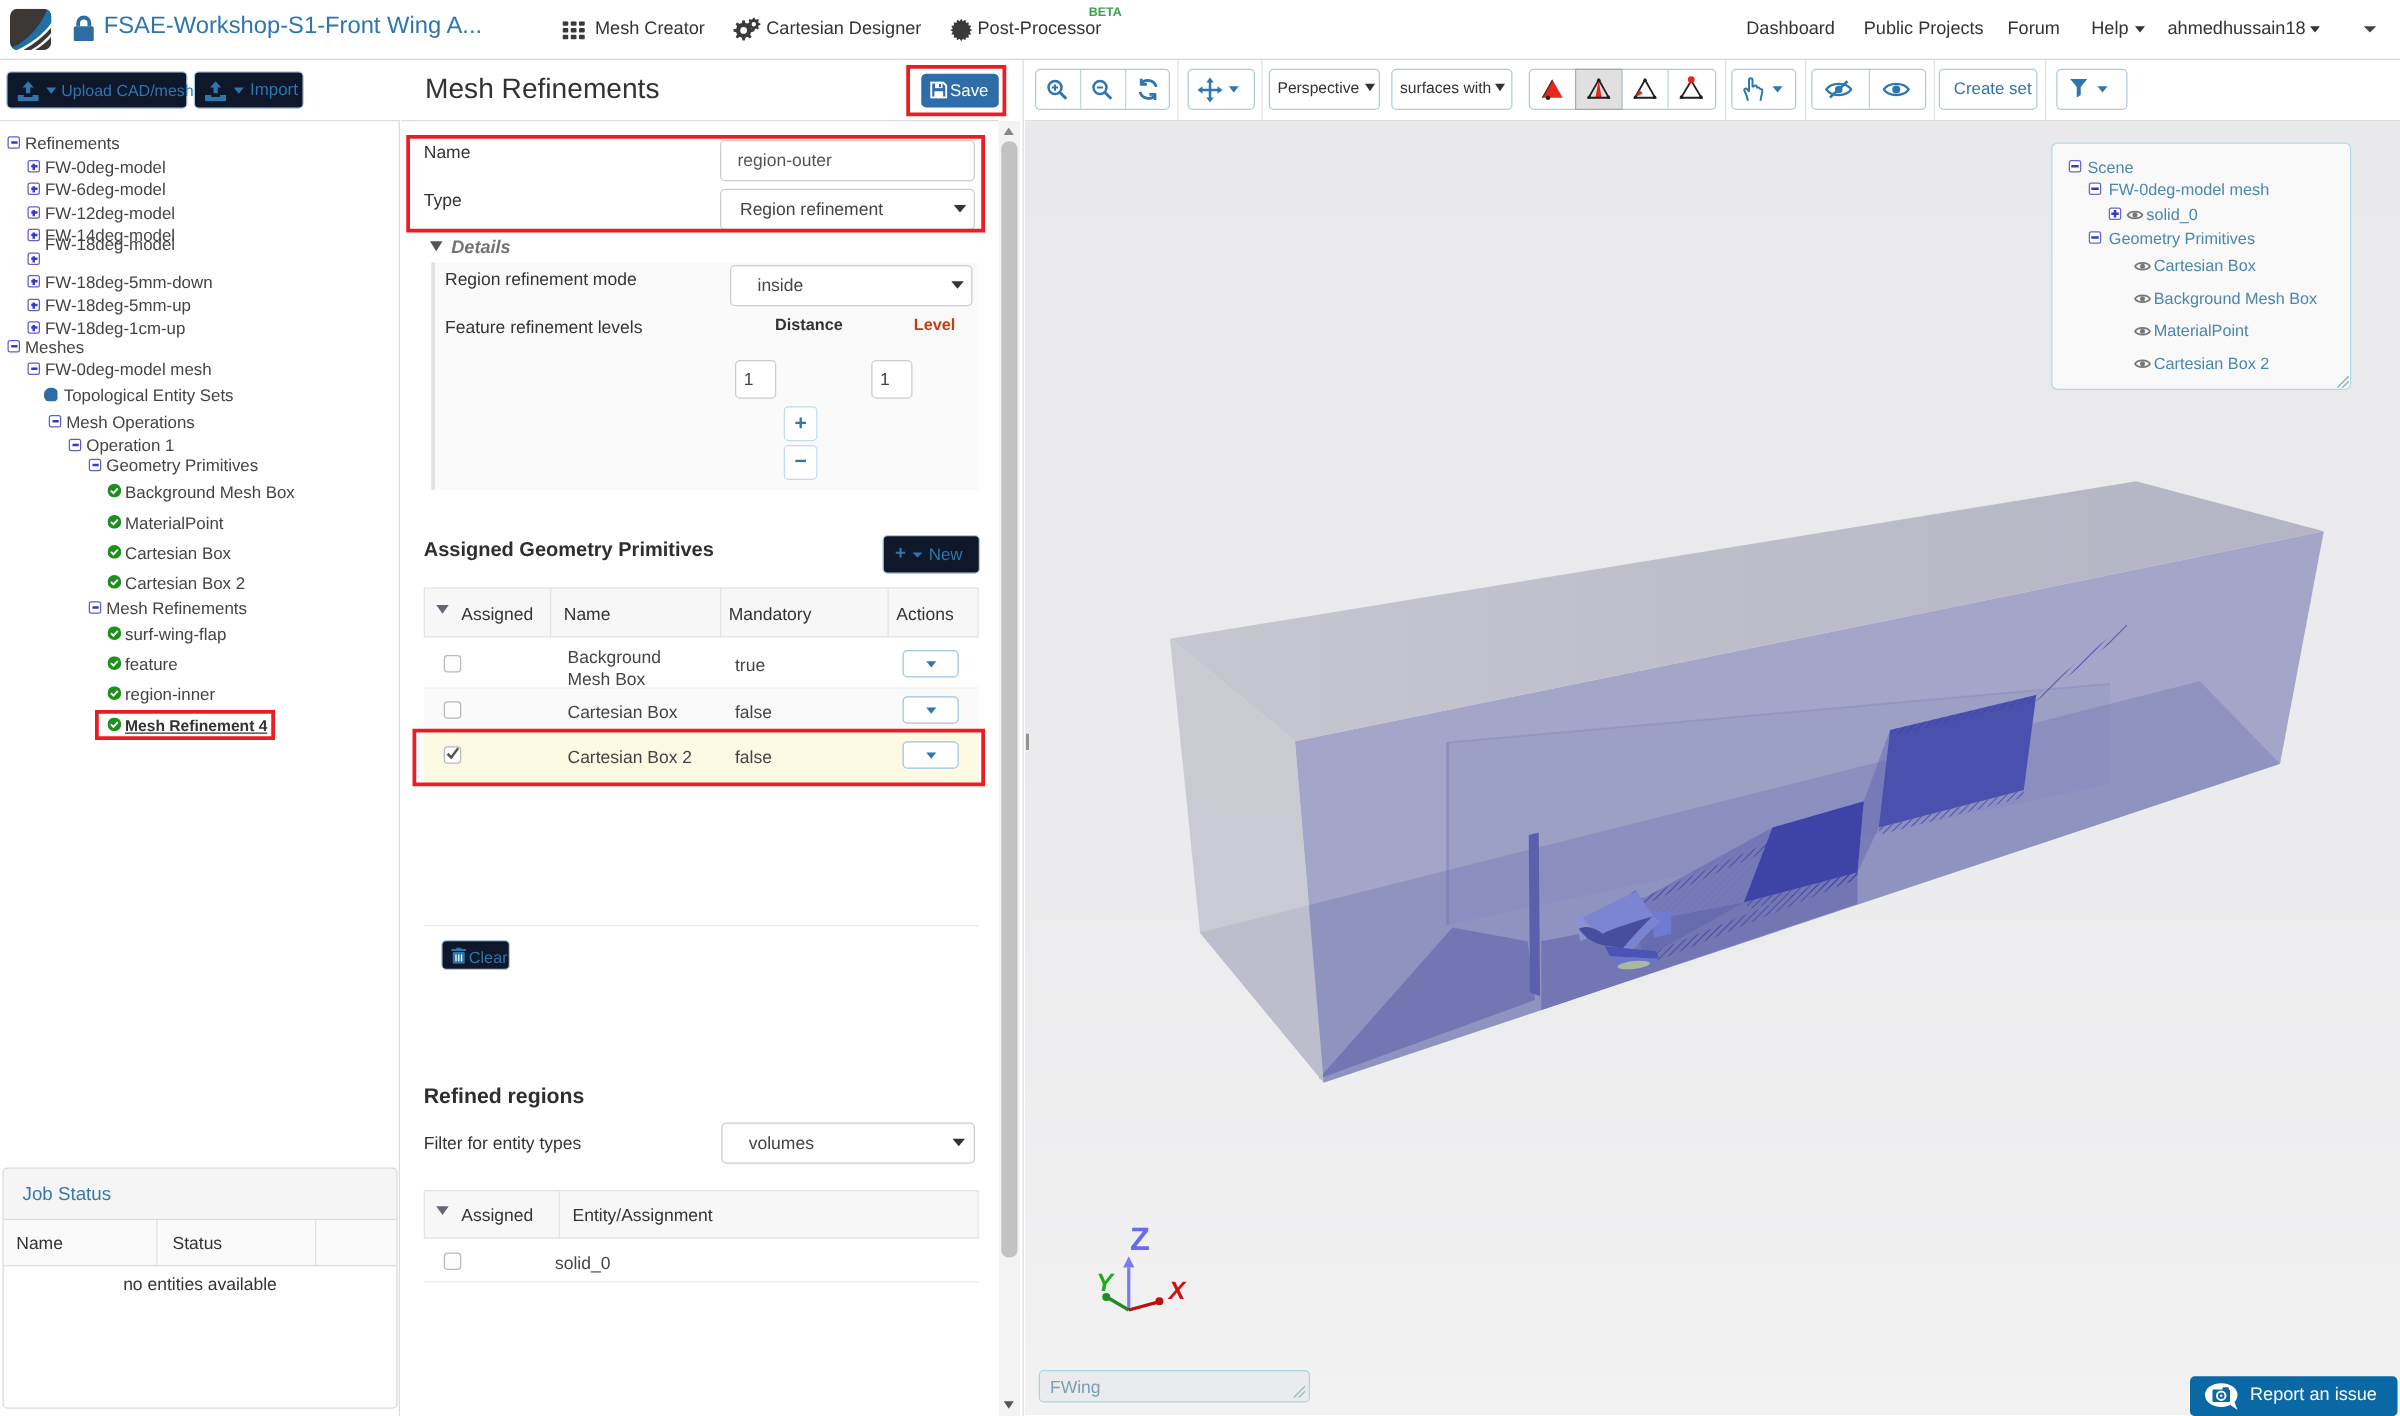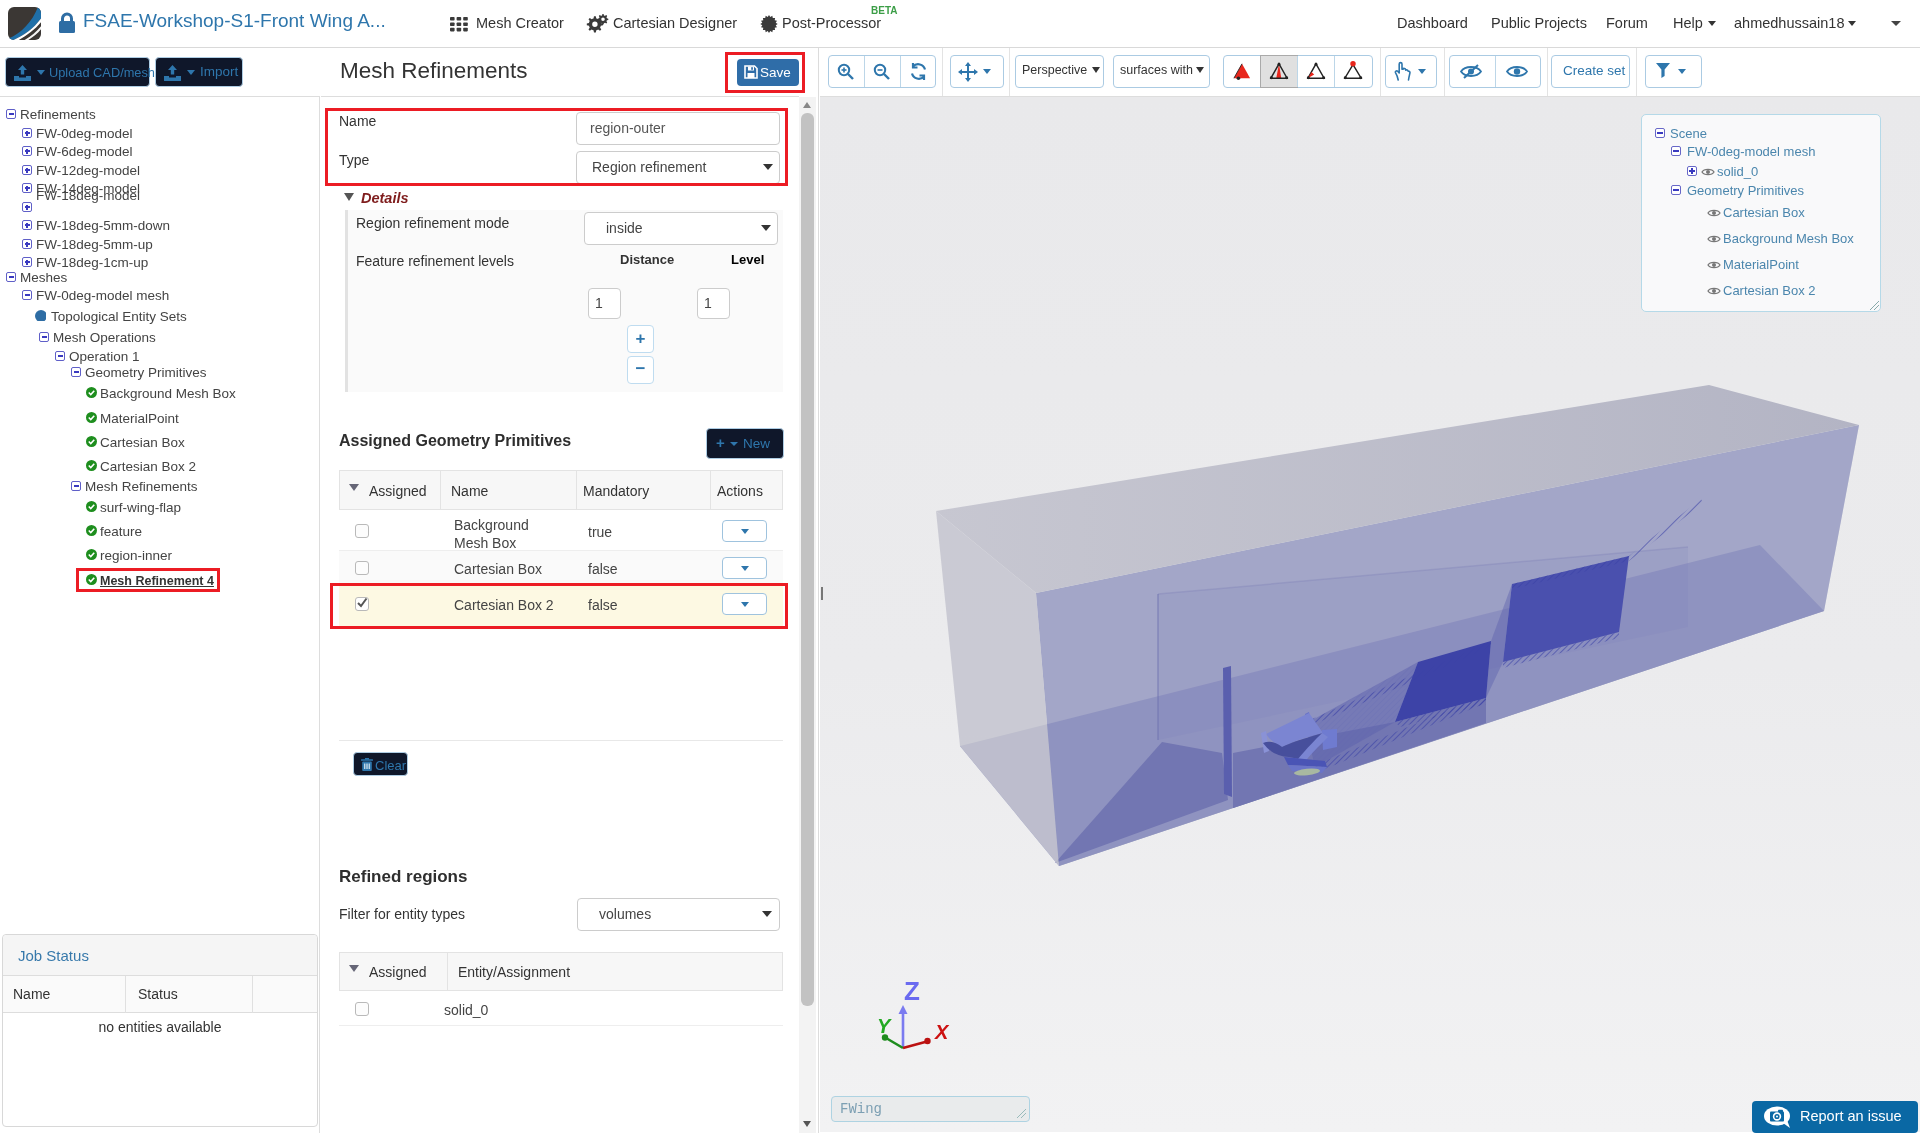--- a/index.html
+++ b/index.html
@@ -53,22 +53,22 @@
 .redbox { position:absolute; border:3px solid #ec1c24; z-index:50; }
 
 
 #scenetree { left:1641px; top:114px; width:240px; height:198px; background:rgba(250,250,251,0.92);
   border:1px solid #b5d9e8; border-radius:5px; z-index:5; }
 .strow { position:absolute; white-space:nowrap; font-size:13px; color:#4b86ad; }
 .sticon { position:absolute; width:10px; height:10px; border:1px solid #6868c8; border-radius:2px; background:#fff; }
 .sticon:before { content:""; position:absolute; left:1px; top:3px; width:6px; height:2px; background:#3a3ac0; }
 .sticon.plus:after { content:""; position:absolute; left:3px; top:1px; width:2px; height:6px; background:#3a3ac0; }
 
-#fwing { left:831px; top:1096px; width:199px; height:26px; background:#e9ebec; border:1px solid #aed3e2; border-radius:4px;
-  font-size:14px; color:#7c9fb3; line-height:24px; padding-left:8px; z-index:5;font-family:Liberation Mono, monospace; }
+#fwing { left:831px; top:1096px; width:217px; height:26px; background:#e9ebec; border:1px solid #aed3e2; border-radius:4px;
+  font-size:14px; color:#7c9fb3; line-height:24px; padding-left:8px; z-index:5; }
 #report { left:1752px; top:1101px; width:166px; height:32px; background:#0a68a4; border-radius:4px; color:#fff; font-size:14.5px; z-index:6; }
 </style>
 </head>
 <body>
 <div id="page">
 
   <div class="abs" id="navbar"></div>
   <svg class="abs" style="left:8px;top:7px;" width="33" height="33" viewBox="0 0 33 33">
     <defs>
         <clipPath id="logoclip">
@@ -248,28 +248,28 @@
     <span style="position:absolute;left:23px;top:6px;color:#fff;font-size:13.5px;">Save</span>
   </div>
 
   <div class="lbl" style="left:339px;top:113px;">Name</div>
   <div class="inp" style="left:576px;top:112px;width:204px;height:33px;line-height:31px;padding-left:13px;">region-outer</div>
   <div class="lbl" style="left:339px;top:152px;">Type</div>
   <div class="inp" style="left:576px;top:151px;width:204px;height:33px;line-height:31px;padding-left:15px;color:#444;">Region refinement</div>
   <div class="sel-caret" style="left:763px;top:164px;"></div>
 
   <div class="abs" style="left:344px;top:193px;width:0;height:0;border-left:5.5px solid transparent;border-right:5.5px solid transparent;border-top:8.5px solid #555;"></div>
-  <div class="abs" style="left:361px;top:190px;font-size:14.5px;font-style:italic;font-weight:bold;color:#7f1d1d;text-align:center;">Details</div>
+  <div class="abs" style="left:361px;top:190px;font-size:14.5px;font-style:italic;font-weight:bold;color:#737373;text-align:center;">Details</div>
   <div class="abs" style="left:345px;top:210px;width:438px;height:182px;background:#fafafa;border-left:3px solid #e2e2e2;"></div>
   <div class="lbl" style="left:356px;top:215px;">Region refinement mode</div>
   <div class="inp" style="left:584px;top:212px;width:194px;height:33px;line-height:31px;padding-left:21px;color:#444;">inside</div>
   <div class="sel-caret" style="left:761px;top:225px;"></div>
   <div class="lbl" style="left:356px;top:253px;">Feature refinement levels</div>
   <div class="abs" style="left:620px;top:252px;font-size:13px;font-weight:bold;color:#333;">Distance</div>
-  <div class="abs" style="left:731px;top:252px;font-size:13px;font-weight:bold;color:#000000;">Level</div>
+  <div class="abs" style="left:731px;top:252px;font-size:13px;font-weight:bold;color:#c2410c;">Level</div>
   <div class="inp" style="left:588px;top:288px;width:33px;height:31px;line-height:29px;padding-left:6px;color:#444;">1</div>
   <div class="inp" style="left:697px;top:288px;width:33px;height:31px;line-height:29px;padding-left:6px;color:#444;">1</div>
   <div class="abs" style="left:627px;top:325px;width:27px;height:28px;background:#fff;border:1px solid #bfdcf0;border-radius:4px;color:#2e76ac;font-size:17px;font-weight:bold;text-align:center;line-height:25px;">+</div>
   <div class="abs" style="left:627px;top:356px;width:27px;height:28px;background:#fff;border:1px solid #bfdcf0;border-radius:4px;color:#2e76ac;font-size:17px;font-weight:bold;text-align:center;line-height:24px;">−</div>
 
   <div class="sect" style="left:339px;top:432px;font-size:16px;">Assigned Geometry Primitives</div>
   <div class="bbtn" style="left:706px;top:428px;width:78px;height:31px;">
     <span style="position:absolute;left:9px;top:5px;font-size:15px;font-weight:bold;color:#2e76ac;">+</span>
     <span style="position:absolute;left:23px;top:13px;width:0;height:0;border-left:4px solid transparent;border-right:4px solid transparent;border-top:4.5px solid #2e76ac;"></span>
     <span style="position:absolute;left:36px;top:7px;">New</span>

